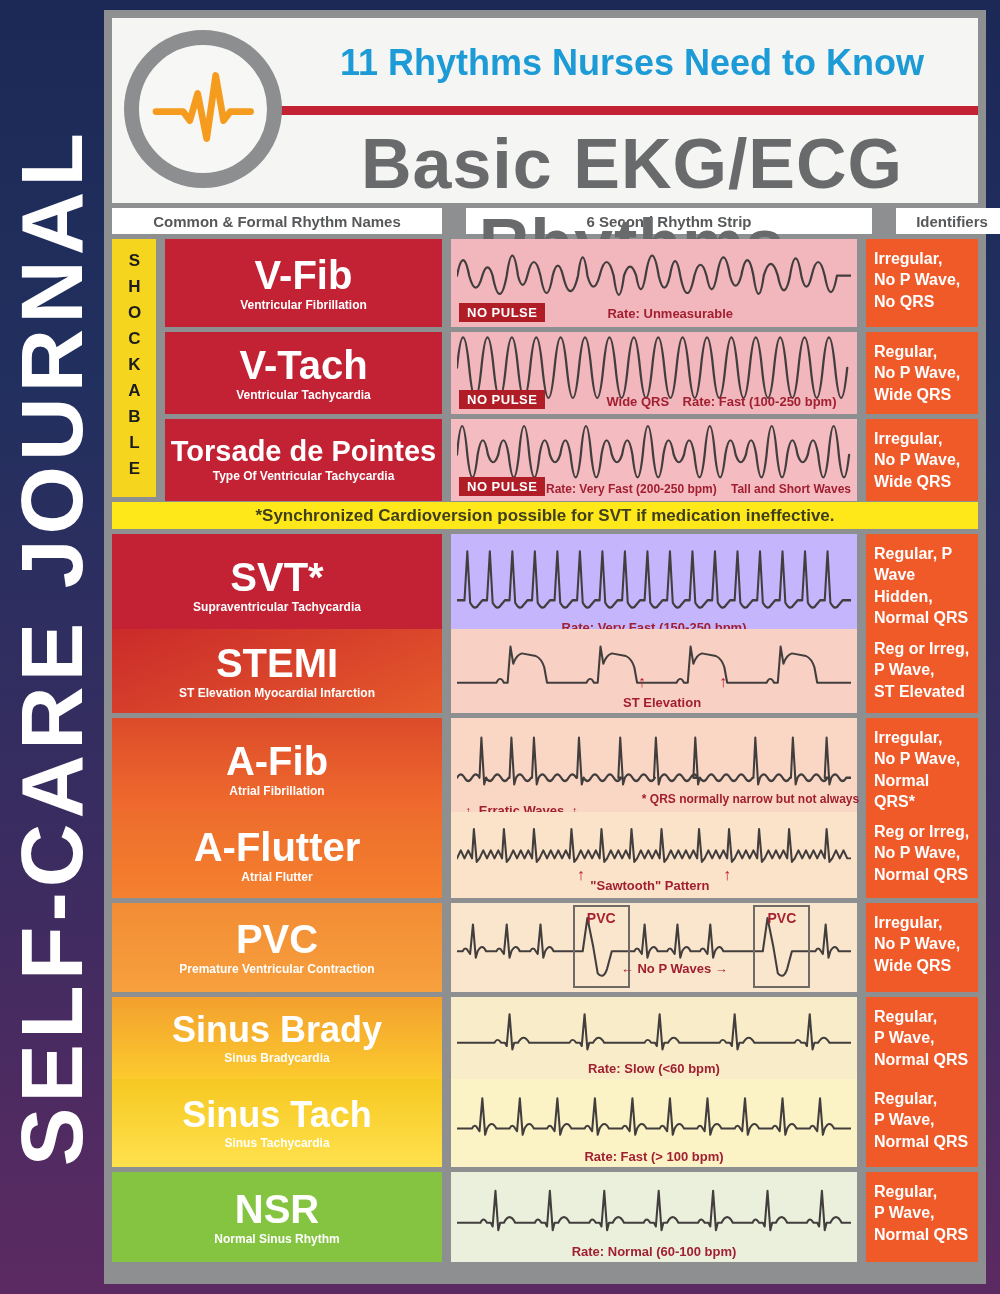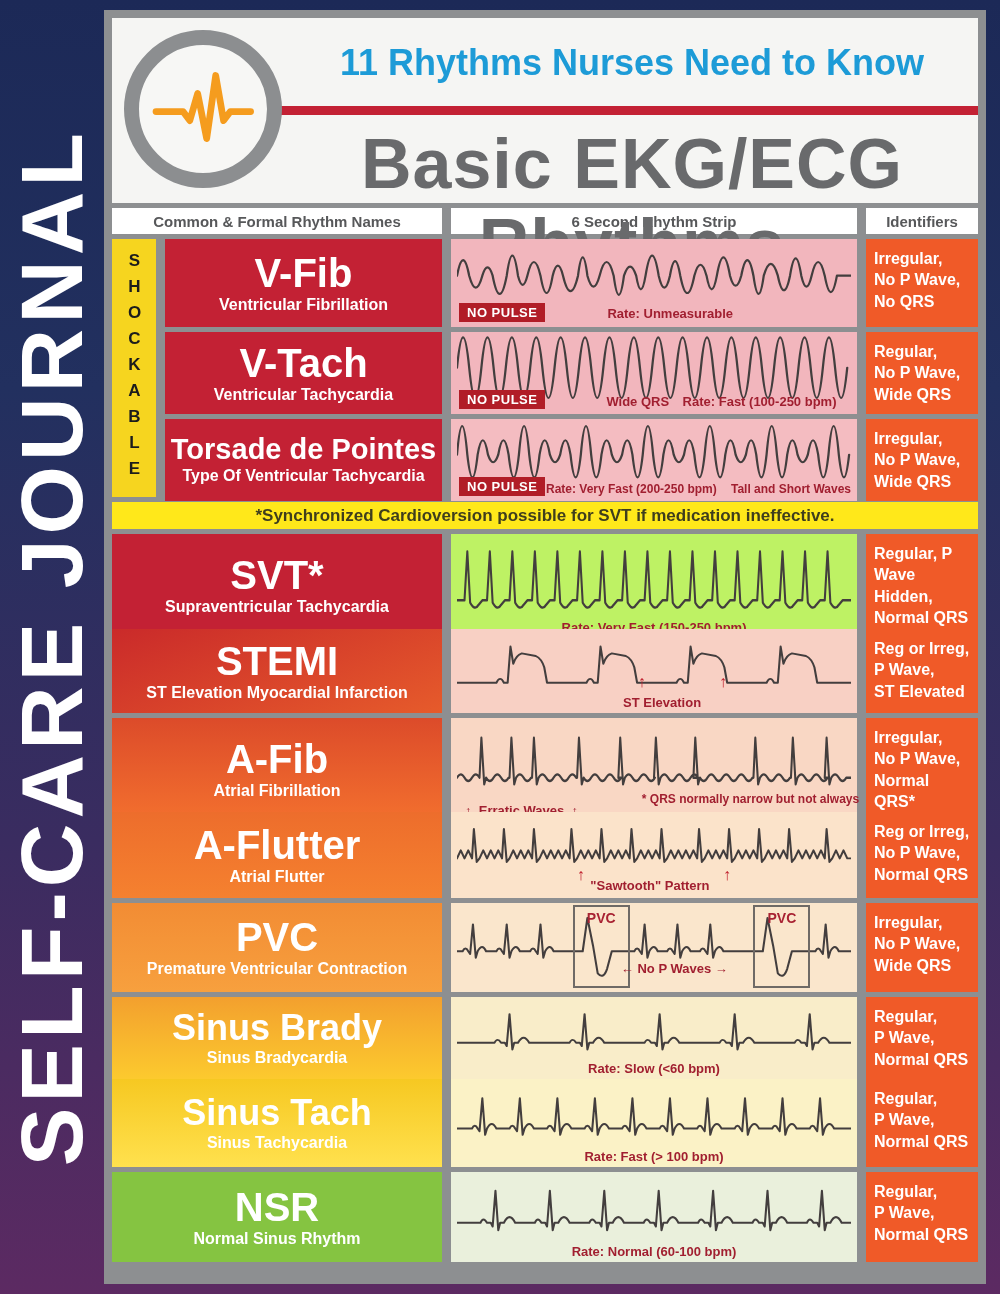--- a/index.html
+++ b/index.html
@@ -24,39 +24,39 @@
           justify-content:center; z-index:2; }
   .logo svg { width:88%; height:88%; }
   .htext { position:absolute; left:186px; right:12px; top:0; bottom:0; }
   .title { position:absolute; top:24px; left:0; right:0; text-align:center;
            font-size:36px; font-weight:bold; color:#1d9bd7; }
   .redline { position:absolute; top:88px; left:-80px; right:-12px; height:9px; background:#c32134; z-index:1; }
   .subtitle { position:absolute; top:106px; left:0; right:0; text-align:center;
               font-size:70px; font-weight:bold; color:#696a6c; letter-spacing:1px; }
 
   
-  .colhead { display:grid; grid-template-columns:330px 406px 112px; column-gap:9px; height:26px; flex:none; }
+  .colhead { display:grid; grid-template-columns:330px 406px 112px; column-gap:24px; height:26px; flex:none; }
   .ch { background:#ffffff; color:#57585a; font-size:15px; font-weight:bold;
         display:flex; align-items:center; justify-content:center; }
 
   
   .rows { position:relative; display:flex; flex-direction:column; gap:5px; flex:none; }
   .shockable { position:absolute; left:0; top:0; width:44px; height:258px; background:#f6d51f;
                color:#1c1c1c; font-weight:bold; font-size:17px; writing-mode:vertical-lr;
                text-orientation:upright; letter-spacing:7px; display:flex; align-items:center;
                justify-content:center; z-index:1; }
   .row { display:grid; grid-template-columns:330px 406px 112px; column-gap:9px; flex:none; }
   .row--shk { grid-template-columns:277px 406px 112px; padding-left:53px;border-radius:10px; }
 
   .name { display:flex; flex-direction:column; align-items:center; justify-content:center;
           gap:3px; color:#fff; text-align:center; }
   .abbr { font-size:40px; font-weight:bold; line-height:1; }
   .abbr--sm { font-size:29px; }
   .abbr--md { font-size:36px; }
-  .full { font-size:16px; font-weight:bold; }
+  .full { font-size:12px; font-weight:bold; }
 
   .strip { position:relative; }
   .wave { position:absolute; left:6px; right:6px; top:2px; bottom:13px; width:calc(100% - 12px); height:calc(100% - 15px); }
   .badge { position:absolute; left:8px; bottom:5px; background:#b11d27; color:#fff;
            font-size:13px; font-weight:bold; padding:2px 8px; letter-spacing:0.5px; }
   .note { position:absolute; font-weight:bold; font-size:13px; color:#a11f30; white-space:pre; }
   .note--sm { font-size:12px; }
   .arrow { position:absolute; font-weight:bold; font-size:16px; color:#c0212e; }
   .pvcbox { position:absolute; top:2px; bottom:4px; border:2px solid #6f6a66; }
   .pvclabel { position:absolute; top:3px; left:0; right:0; text-align:center;
@@ -73,21 +73,21 @@
   .nm5 { background:linear-gradient(160deg,#ca2a2a,#e65b2b); }
   .nm6 { background:linear-gradient(180deg,#dc4b2a,#f3702e); }
   .nm7 { background:linear-gradient(180deg,#ed6d2c,#f5812f); }
   .nm8 { background:linear-gradient(180deg,#f28c34,#f7a03e); }
   .nm9 { background:linear-gradient(180deg,#f3a02e,#fcca2e); }
   .nm10 { background:linear-gradient(180deg,#f6c822,#ffe14e); }
   .nm11 { background:#85c441; }
 
   
   .sp1 { background:#f2b6bd; } .sp2 { background:#f2b6bd; } .sp3 { background:#f4bcc1; }
-  .sp4 { background:#bef264; } .sp5 { background:#f8d0c4; } .sp6 { background:#f9d7c4; }
+  .sp4 { background:#c4b5fd; } .sp5 { background:#f8d0c4; } .sp6 { background:#f9d7c4; }
   .sp7 { background:#fbe3ca; } .sp8 { background:#fae6cc; } .sp9 { background:#f9edc9; }
   .sp10 { background:#fbf2c6; } .sp11 { background:#eaf0dc; }
 </style>
 </head>
 <body>
 
 <div class="page">
 
   <div class="spine">
     <div class="spine-text">SELF-CARE JOURNAL</div>

